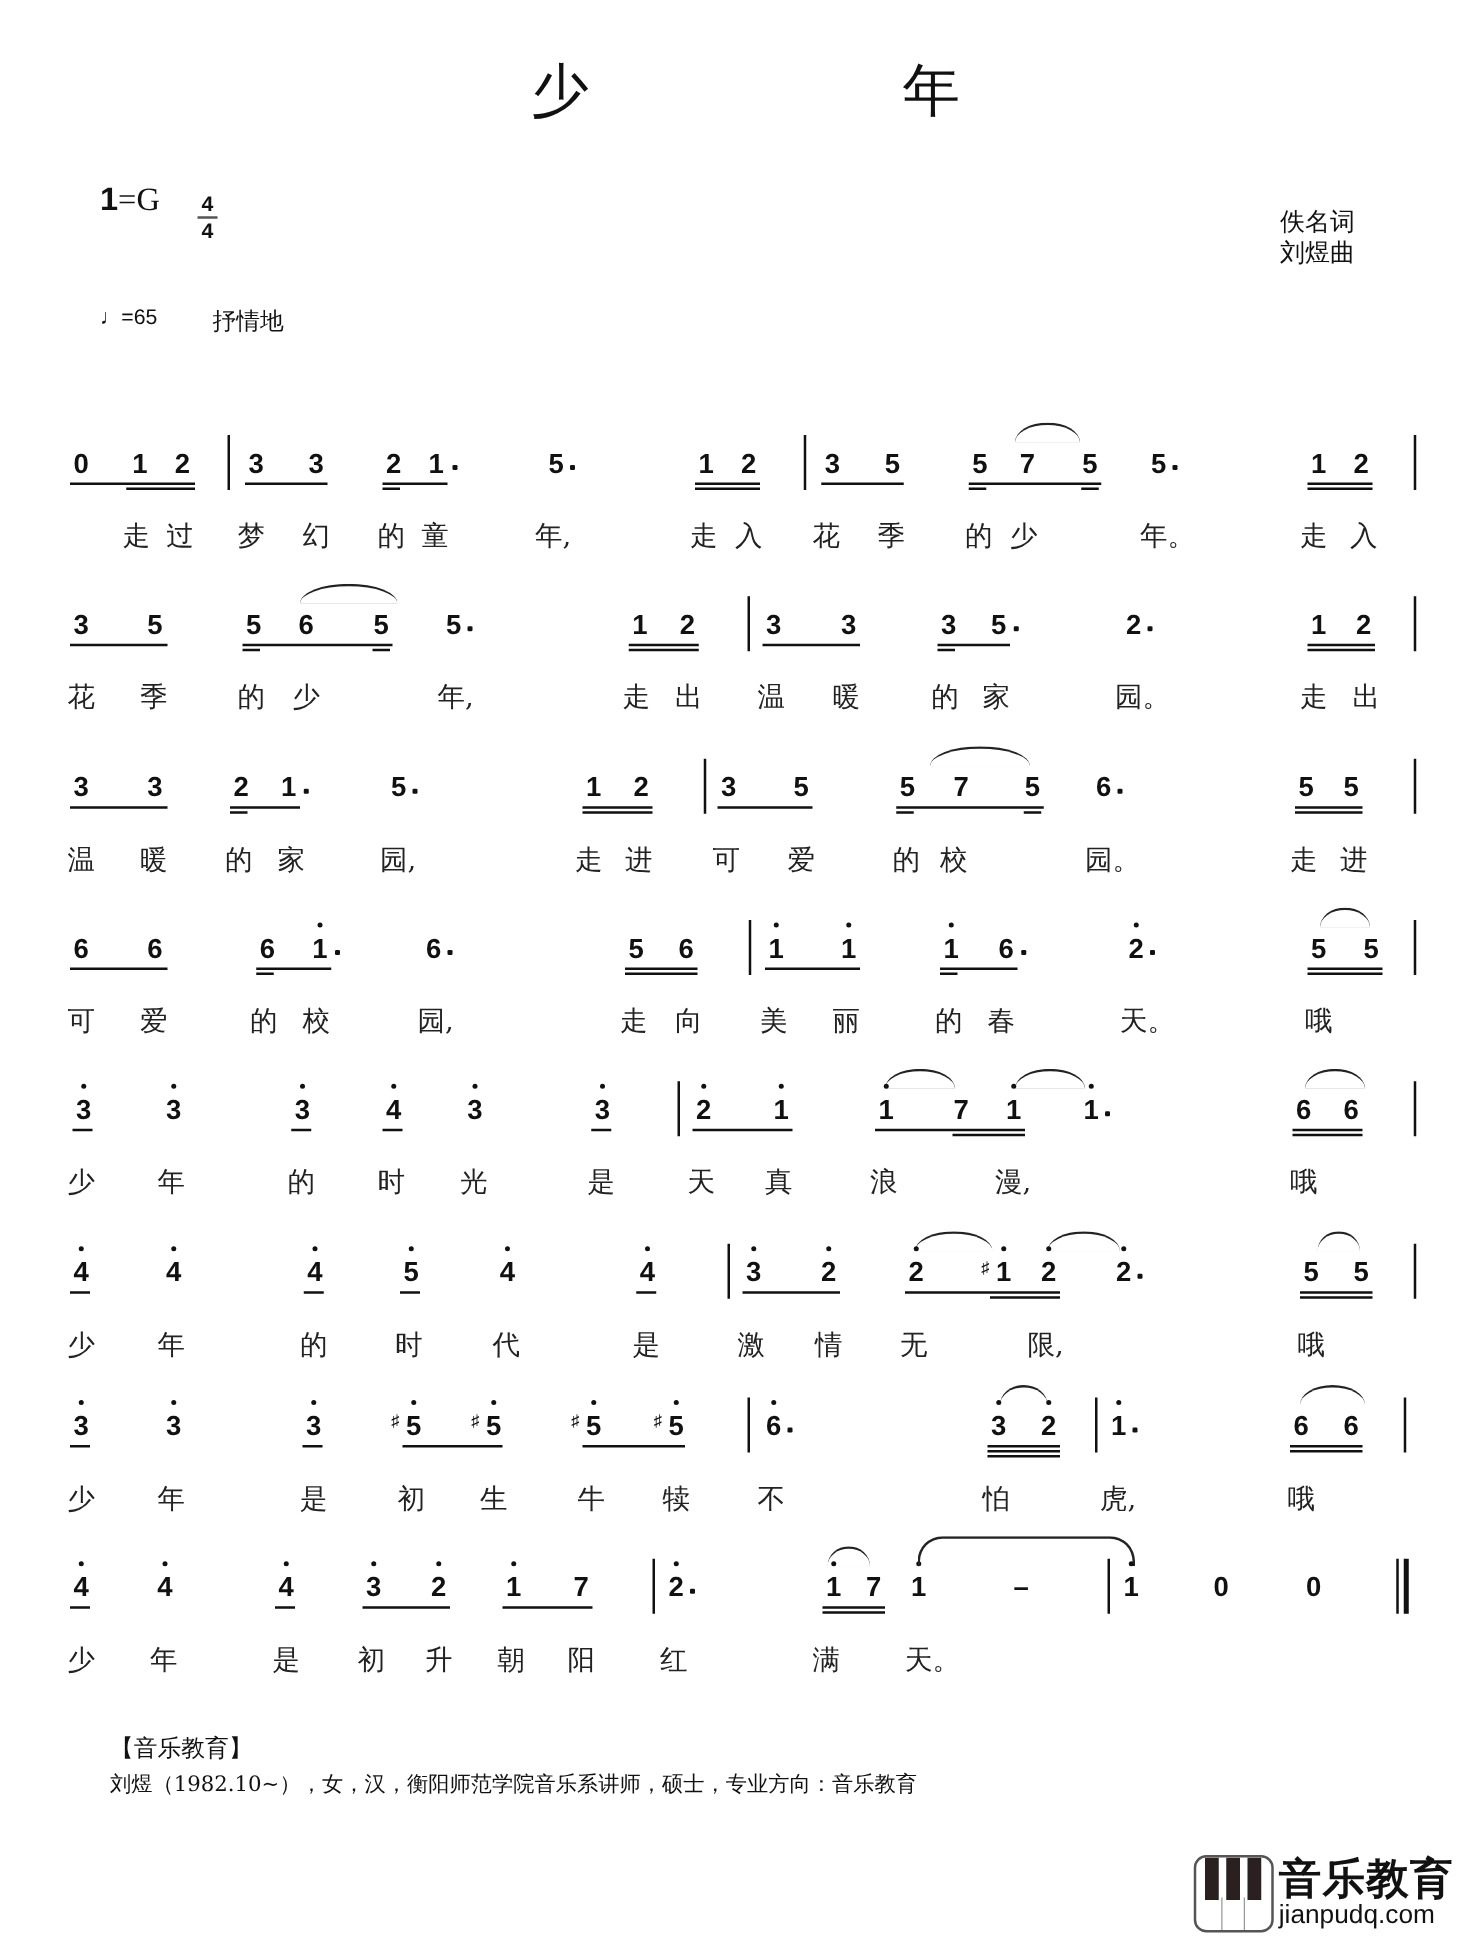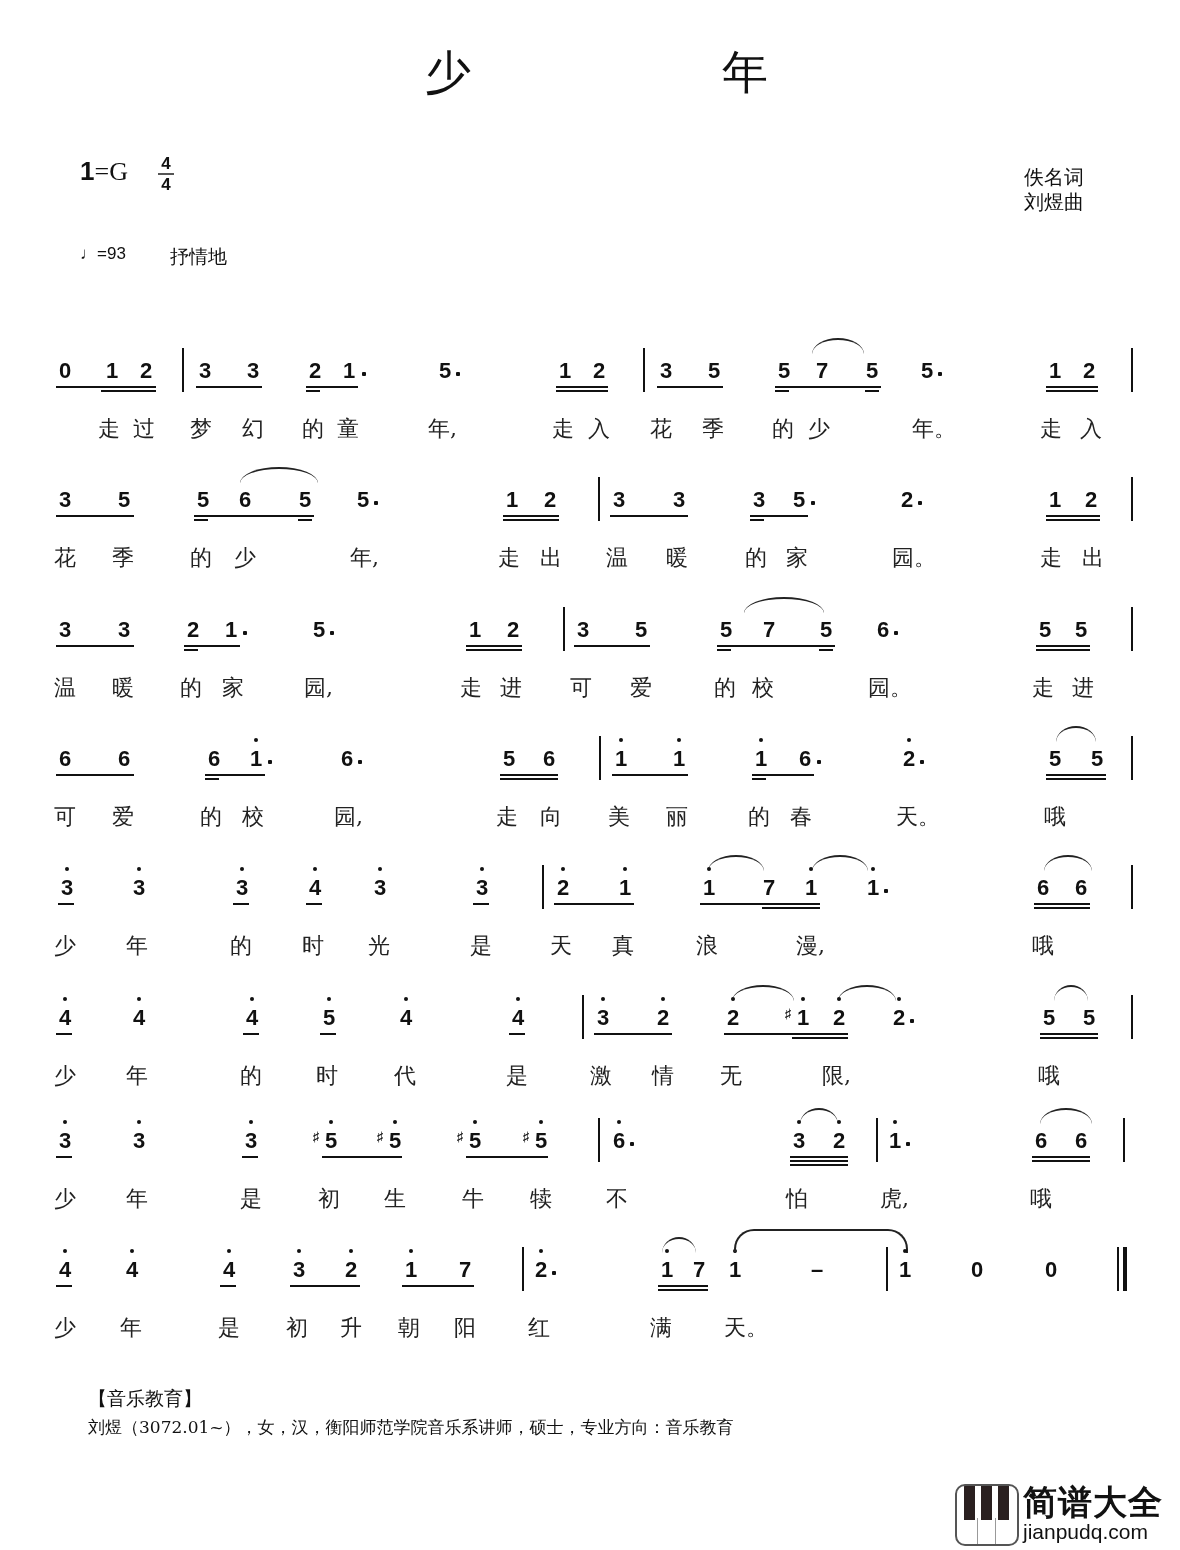--- a/index.html
+++ b/index.html
@@ -1,19 +1,19 @@
 <!DOCTYPE html>
 <html><head>
 <meta charset="utf-8">
 <style>
   html, body { margin:0; padding:0; background:#fff; }
   body { width:1180px; height:1550px; position:relative; overflow:hidden;
          font-family:"DejaVu Sans", sans-serif; color:#111; }
   .title { position:absolute; top:42px; font-size:46px; font-family:"DejaVu Sans", sans-serif; }
-  .key { position:absolute; left:80px; top:156px; font-size:26px; font-family:"Liberation Serif", serif; }
+  .key { position:absolute; left:80px; top:144px; font-size:26px; font-family:"Liberation Serif", serif; }
   .key b { font-family:"Liberation Sans", sans-serif; }
   .ts { position:absolute; left:158px; top:155px; width:16px; text-align:center; font-weight:bold; font-size:17px; line-height:17px; font-family:"Liberation Sans", sans-serif; }
   .ts .bar { height:2px; background:#555; margin:1px 0; }
   .credits { position:absolute; left:1024px; top:165px; font-size:20px; line-height:25px; }
   .tempo { position:absolute; left:80px; top:244px; font-size:17px; font-family:"Liberation Sans", sans-serif; }
   .mood { position:absolute; left:170px; top:244px; font-size:19px; }
   .row { position:absolute; left:0; width:1180px; height:120px; }
   .n { position:absolute; top:0; font-family:"Liberation Sans", sans-serif; font-weight:bold; font-size:22px; line-height:26px; width:18px; text-align:center; }
   .n .hi { position:absolute; left:7px; top:-8px; width:4px; height:4px; border-radius:2px; background:#111; }
   .n .sh { position:absolute; left:-9px; top:-4px; font-size:13px; }
@@ -41,21 +41,21 @@
 <div class="key"><b>1</b><span>=G</span></div>
 <div class="ts">
   <div>4</div>
     <div class="bar"></div>
     <div>4</div>
 </div>
 <div class="credits">
   <div>佚名词</div>
   <div>刘煜曲</div>
 </div>
-<div class="tempo">♩=93</div>
+<div class="tempo">♩=65</div>
 <div class="mood">抒情地</div>
 
 <div class="row" style="top:358px;">
   <span class="n" style="left:56px">0</span>
   <span class="n" style="left:103px">1</span>
   <span class="n" style="left:137px">2</span>
   <div class="ul" style="left:56px;top:28px;width:100px"></div>
     <div class="ul" style="left:101px;top:32px;width:55px"></div>
   <div class="bl" style="left:182px"></div>
   <span class="n" style="left:196px">3</span>
@@ -417,25 +417,25 @@
   <span class="ly" style="left:286px">初</span>
   <span class="ly" style="left:340px">升</span>
   <span class="ly" style="left:398px">朝</span>
   <span class="ly" style="left:454px">阳</span>
   <span class="ly" style="left:528px">红</span>
   <span class="ly" style="left:650px">满</span>
   <span class="ly" style="left:724px">天。</span>
 </div>
 
 <div class="bio-h">【音乐教育】</div>
-<div class="bio">刘煜（3072.01~），女，汉，衡阳师范学院音乐系讲师，硕士，专业方向：音乐教育</div>
+<div class="bio">刘煜（1982.10~），女，汉，衡阳师范学院音乐系讲师，硕士，专业方向：音乐教育</div>
 
 <div class="logo">
   <div class="keys">
     <div class="k" style="left:7px"></div>
     <div class="k" style="left:24px"></div>
     <div class="k" style="left:41px"></div>
     <div class="w" style="left:20px"></div>
     <div class="w" style="left:38px"></div>
   </div>
-  <div class="brand">简谱大全</div>
+  <div class="brand">音乐教育</div>
   <div class="url">jianpudq.com</div>
 </div>
 
 </body></html>

